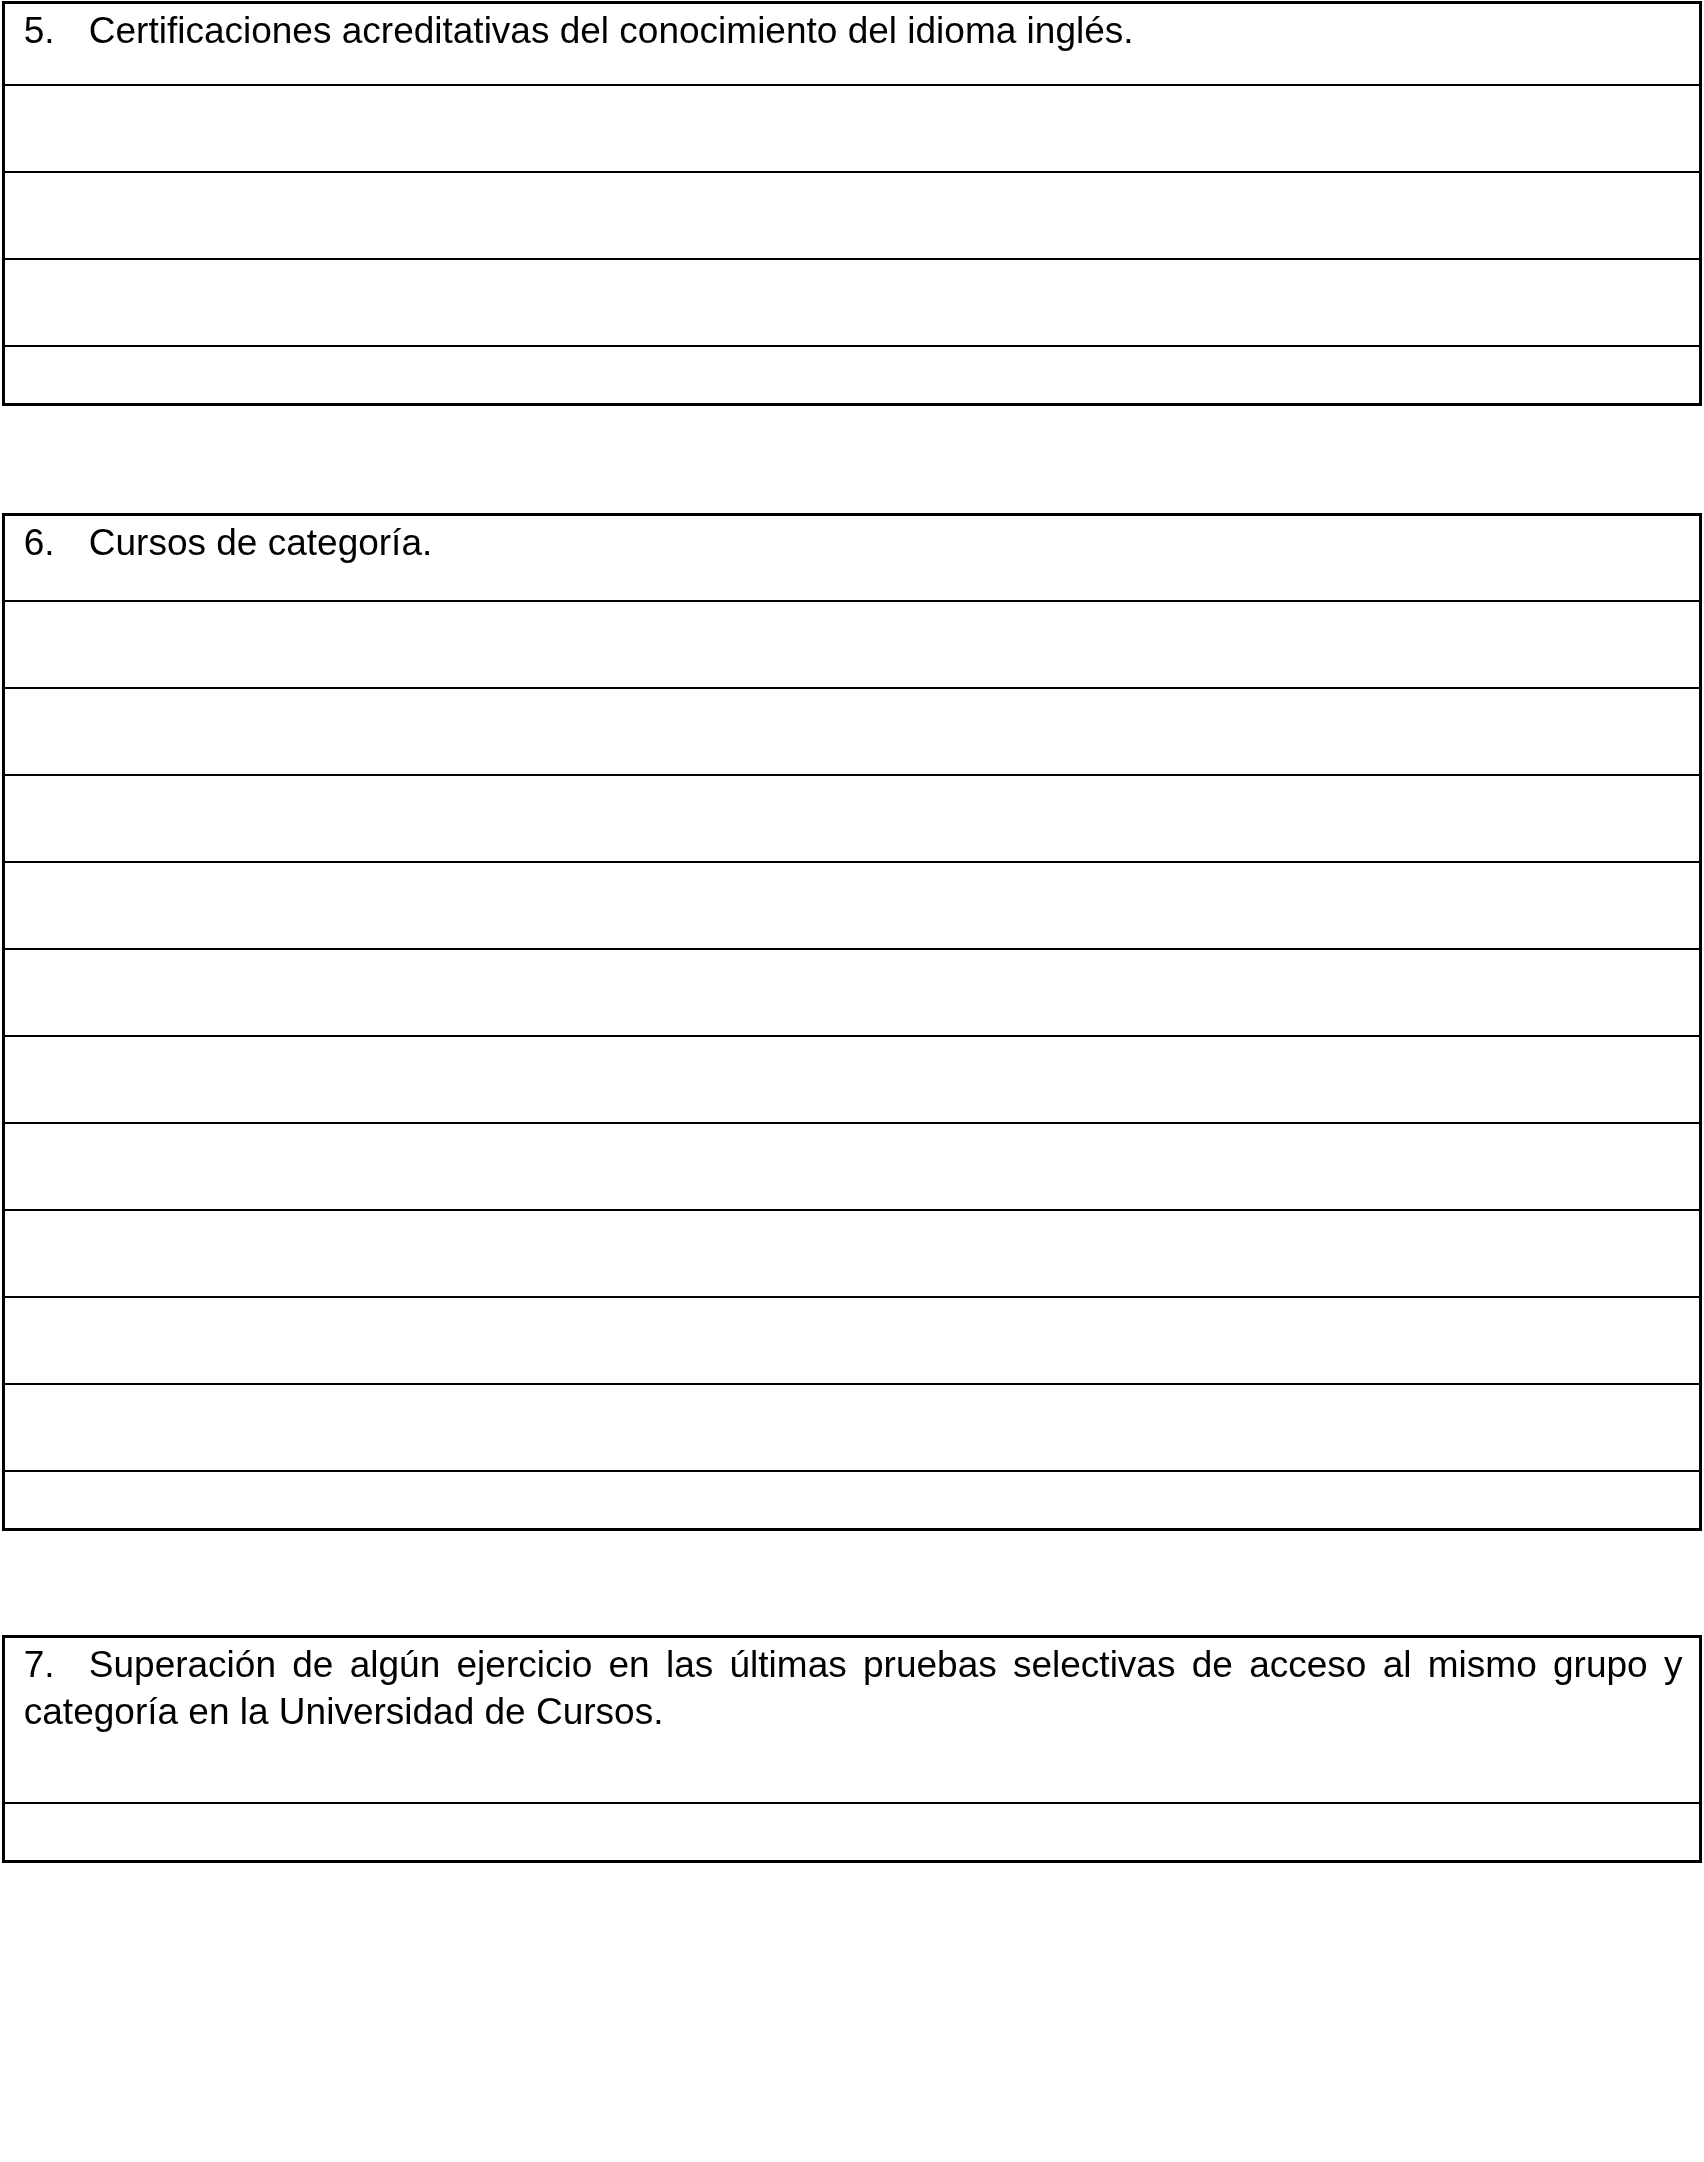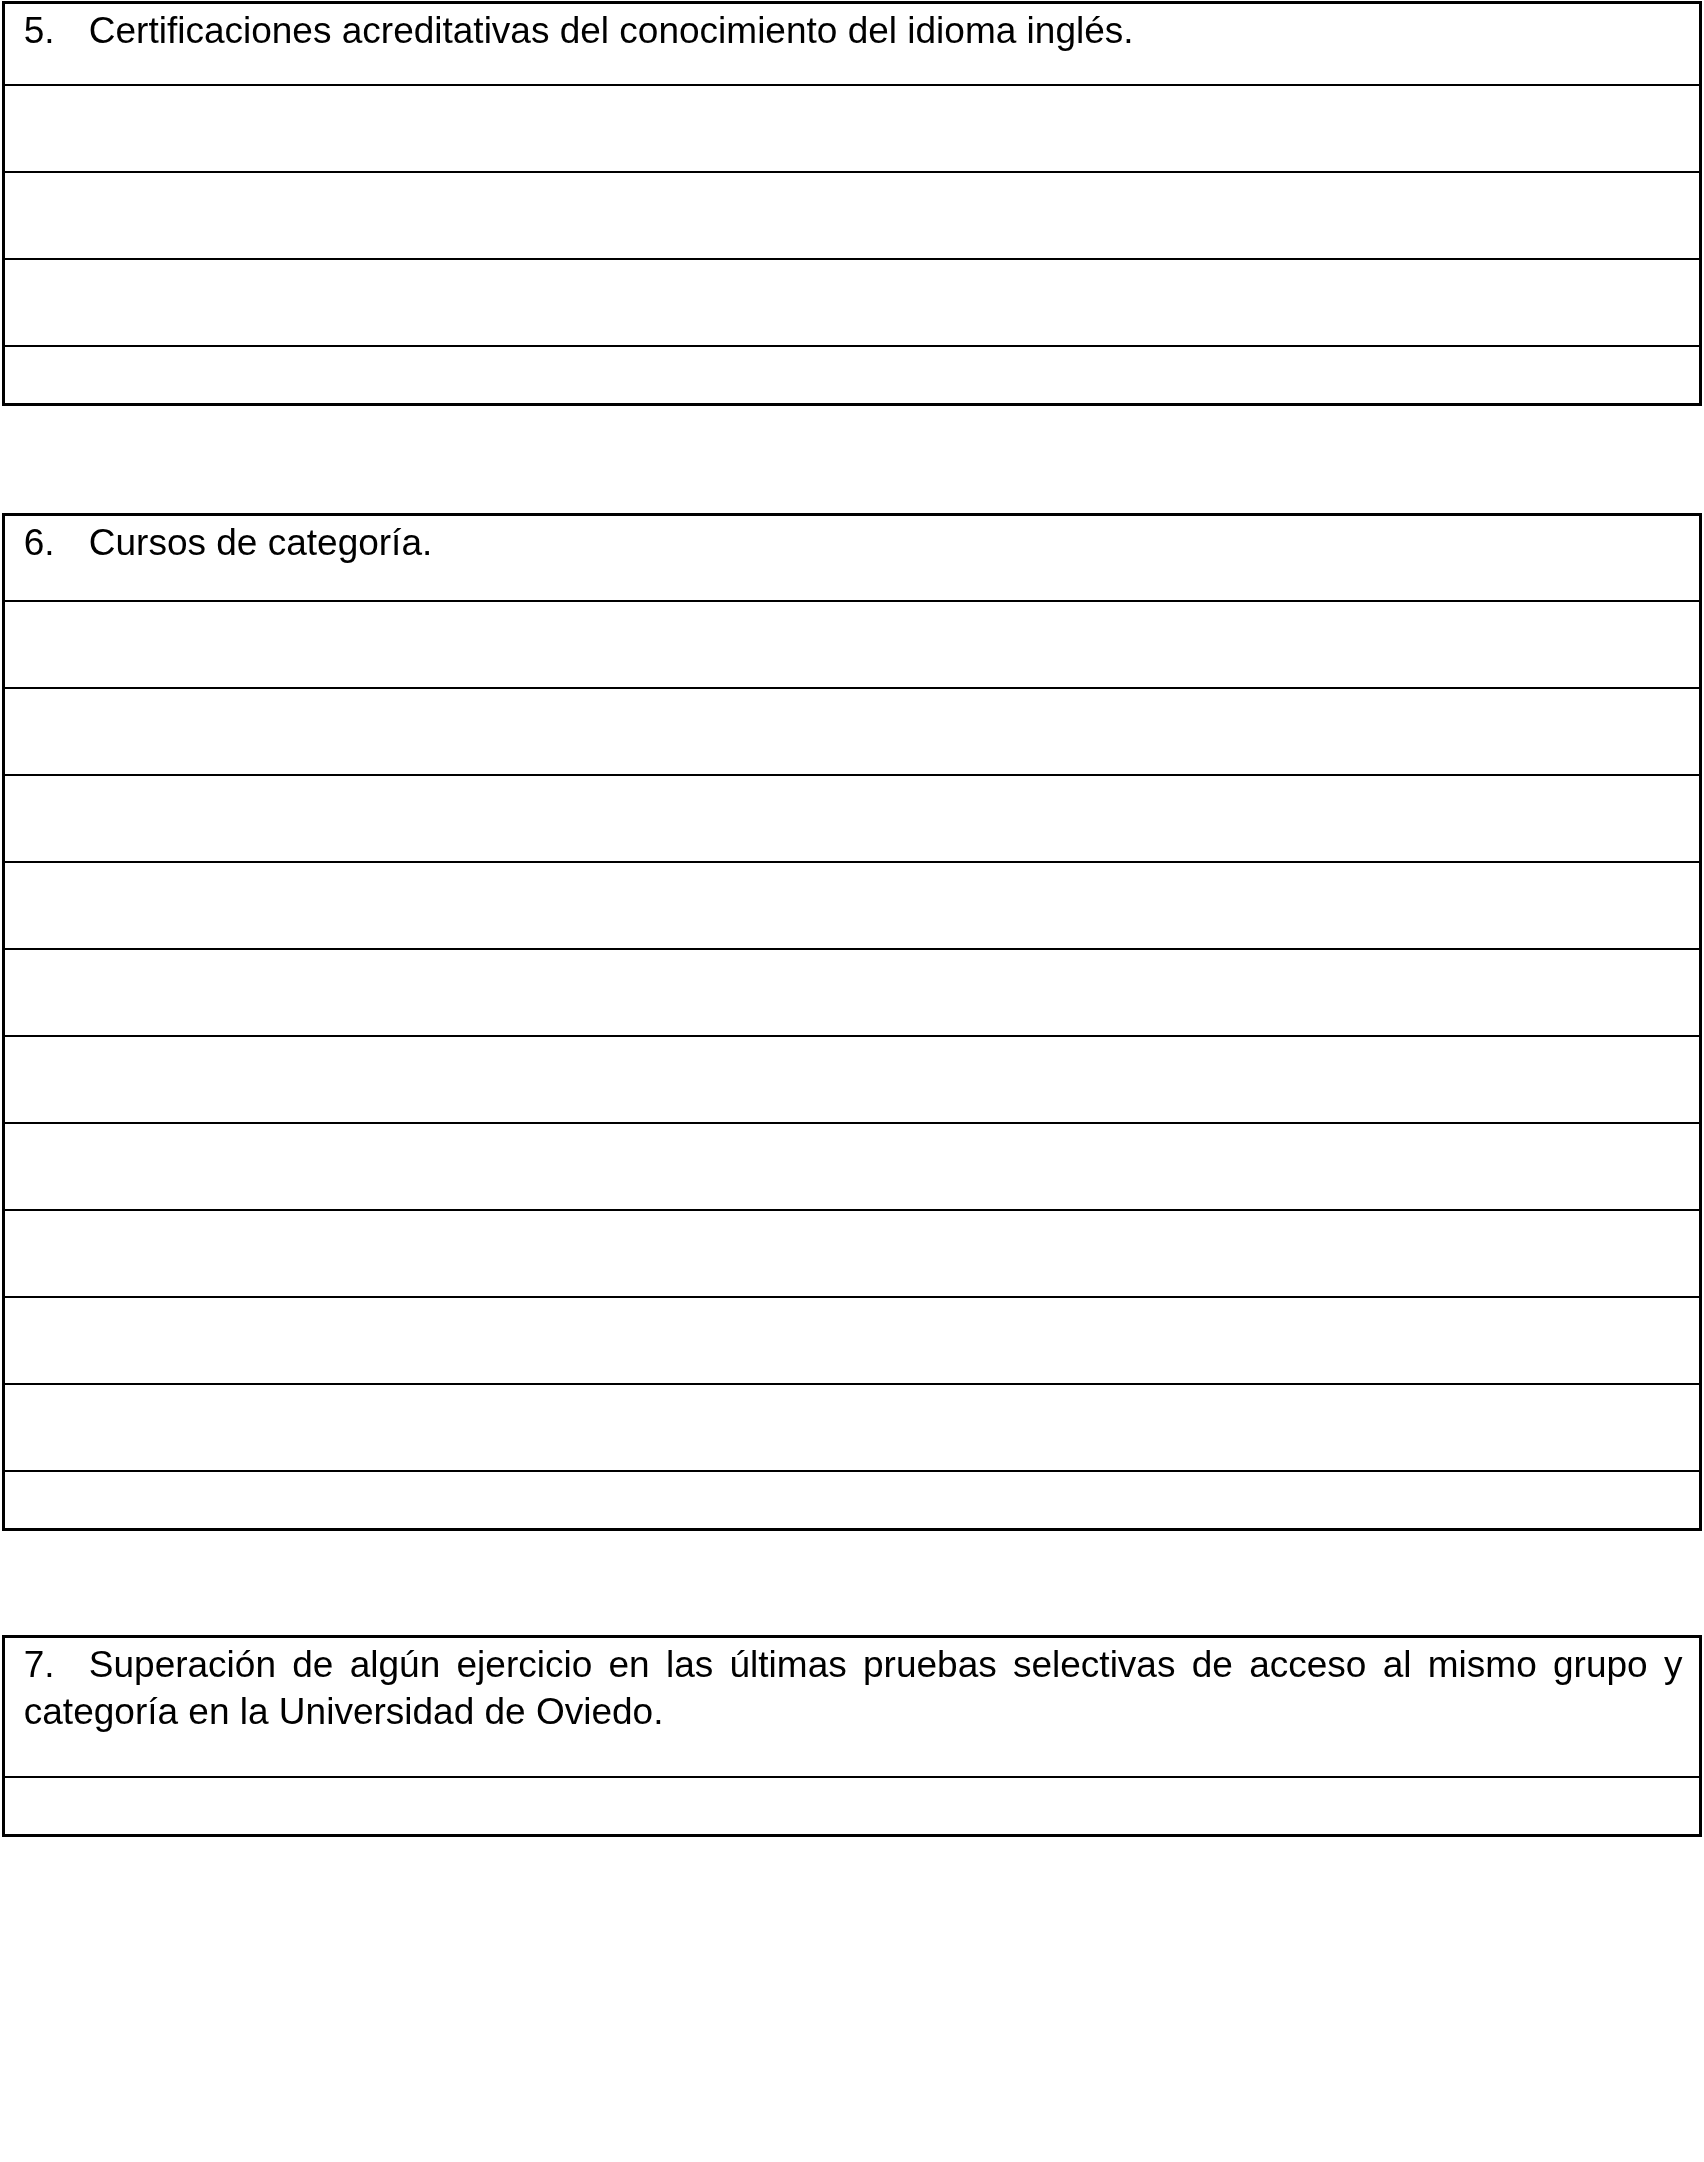--- a/index.html
+++ b/index.html
@@ -32,21 +32,21 @@
   #table-6 { margin-top: 107px; }
   #table-7 { margin-top: 104px; }
 
   .head {
     box-sizing: border-box;
     padding: 2.7px 16.4px 0 19px;
     overflow: hidden;
   }
   #table-5 .head { height: 80px; }
   #table-6 .head { height: 84px; }
-  #table-7 .head { height: 138px; }
+  #table-7 .head { height: 164px; }
 
   .num {
     display: inline-block;
     width: 65px;
   }
   .jline {
     text-align: justify;
     text-align-last: justify;
   }
   .row {
@@ -87,21 +87,21 @@
         <div class="row"></div>
         <div class="row"></div>
         <div class="row"></div>
         <div class="row"></div>
       </div>
   </section>
 
   <section class="block" id="table-7">
     <header class="head">
       <div class="jline"><span class="num">7.</span><span>Superación de algún ejercicio en las últimas pruebas selectivas de acceso al mismo grupo y</span></div>
-      <div>categoría en la Universidad de Oviedo.</div>
+      <div>categoría en la Universidad de Cursos.</div>
     </header>
     <div class="rows">
         <div class="row"></div>
       </div>
   </section>
 
 </div>
 
 
 </body></html>

